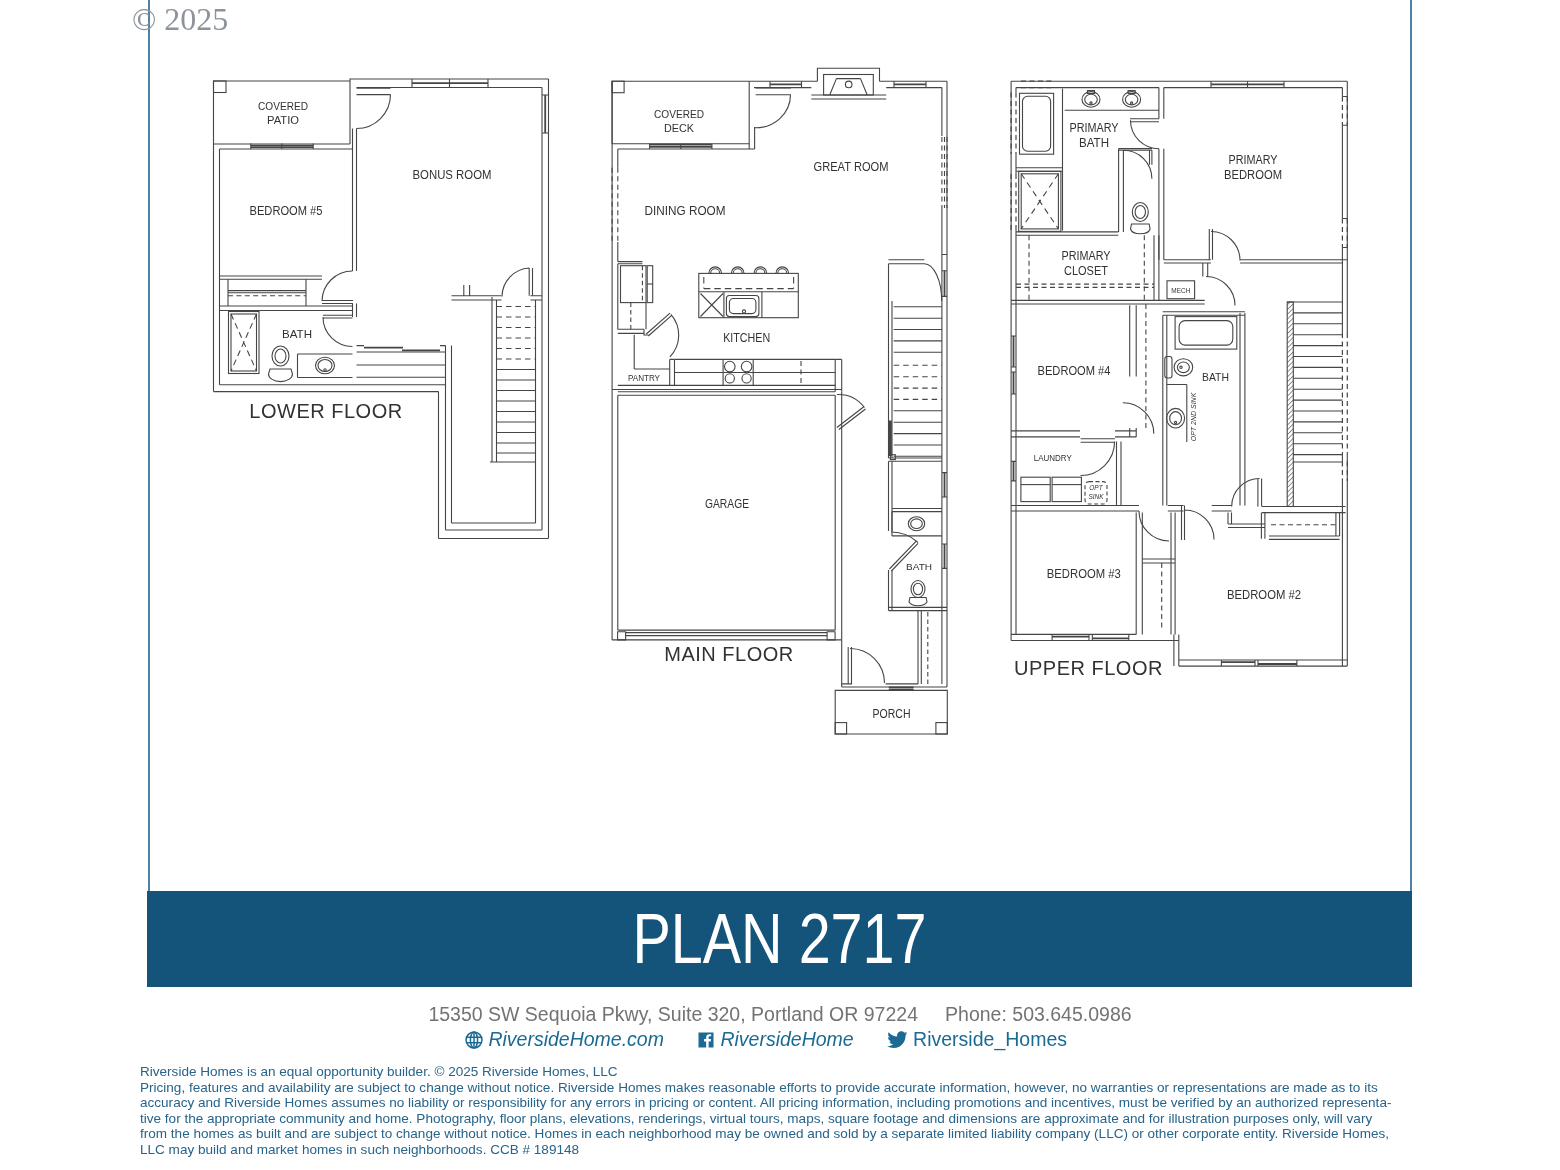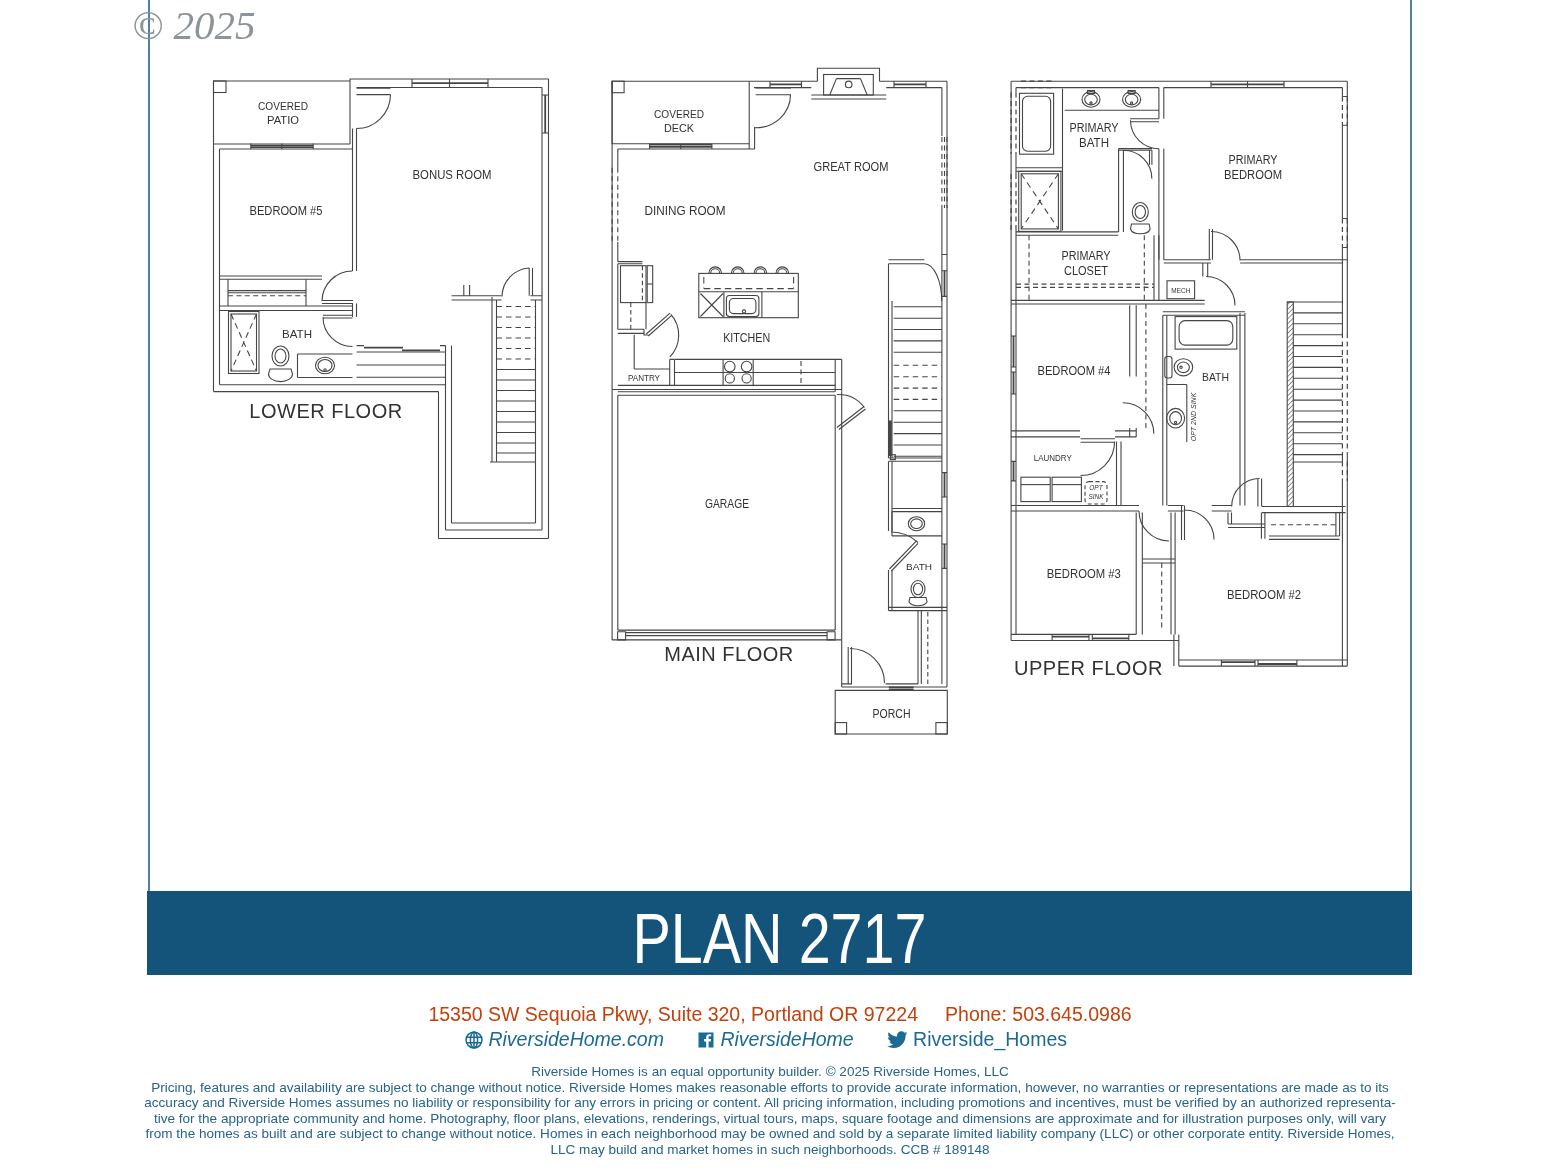--- a/index.html
+++ b/index.html
@@ -1,24 +1,24 @@
 <!DOCTYPE html>
 <html><head>
 <meta charset="utf-8">
 <style>
   html,body{margin:0;padding:0;width:1560px;height:1170px;background:#ffffff;overflow:hidden;}
   body{font-family:"Liberation Sans", sans-serif;position:relative;}
   .vline{position:absolute;top:0;width:1.5px;height:891px;background:#4d82a6;}
-  #copyright{position:absolute;left:132px;top:1px;font-family:"Liberation Serif",serif;font-size:41px;color:#8d939b;font-style:italic;}
-  #banner{position:absolute;left:146.5px;top:891px;width:1265px;height:84px;background:#15547a;color:#ffffff;text-align:center;}
+  #copyright{position:absolute;left:132px;top:1px;font-family:"Liberation Serif",serif;font-size:32px;color:#8d939b;}
+  #banner{position:absolute;left:146.5px;top:891px;width:1265px;height:96px;background:#15547a;color:#ffffff;text-align:center;}
   #banner div{font-size:71px;letter-spacing:0px;line-height:96px;font-weight:400;transform:scaleX(0.81);transform-origin:50% 50%;}
-  #addr{position:absolute;left:0;top:1003px;width:1560px;text-align:center;color:#c2410c;font-size:19.5px;}
+  #addr{position:absolute;left:0;top:1003px;width:1560px;text-align:center;color:#737373;font-size:19.5px;}
   #social{position:absolute;left:-14px;top:1028px;width:1560px;text-align:center;color:#1a6a94;font-size:19.5px;}
   #social span.lbl{margin-right:33px;font-style:italic;}
-  #disc{position:absolute;left:140px;top:1064px;width:1260px;text-align:center;color:#27648b;font-size:13.55px;line-height:15.6px;}
+  #disc{position:absolute;left:140px;top:1064px;width:1260px;color:#27648b;font-size:13.55px;line-height:15.6px;}
   #plans{position:absolute;left:0;top:0;}
   #plans text{font-family:"Liberation Sans",sans-serif;fill:#323232;}
 </style>
 </head>
 <body>
 
 <div class="vline" style="left:148px;"></div>
 
 <div class="vline" style="left:1410px;"></div>
 

